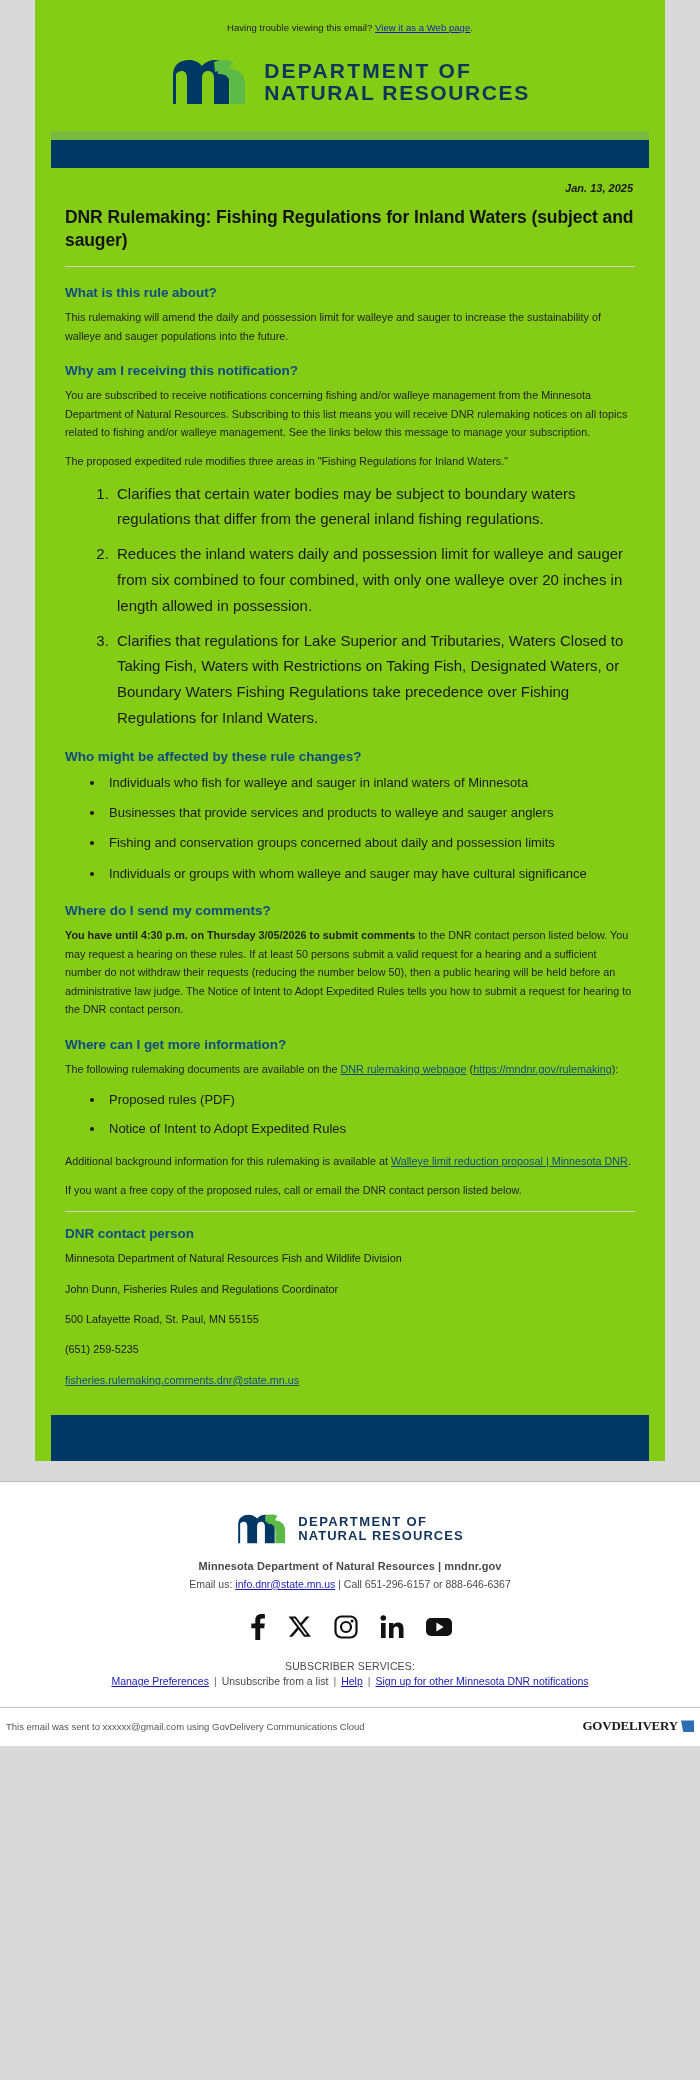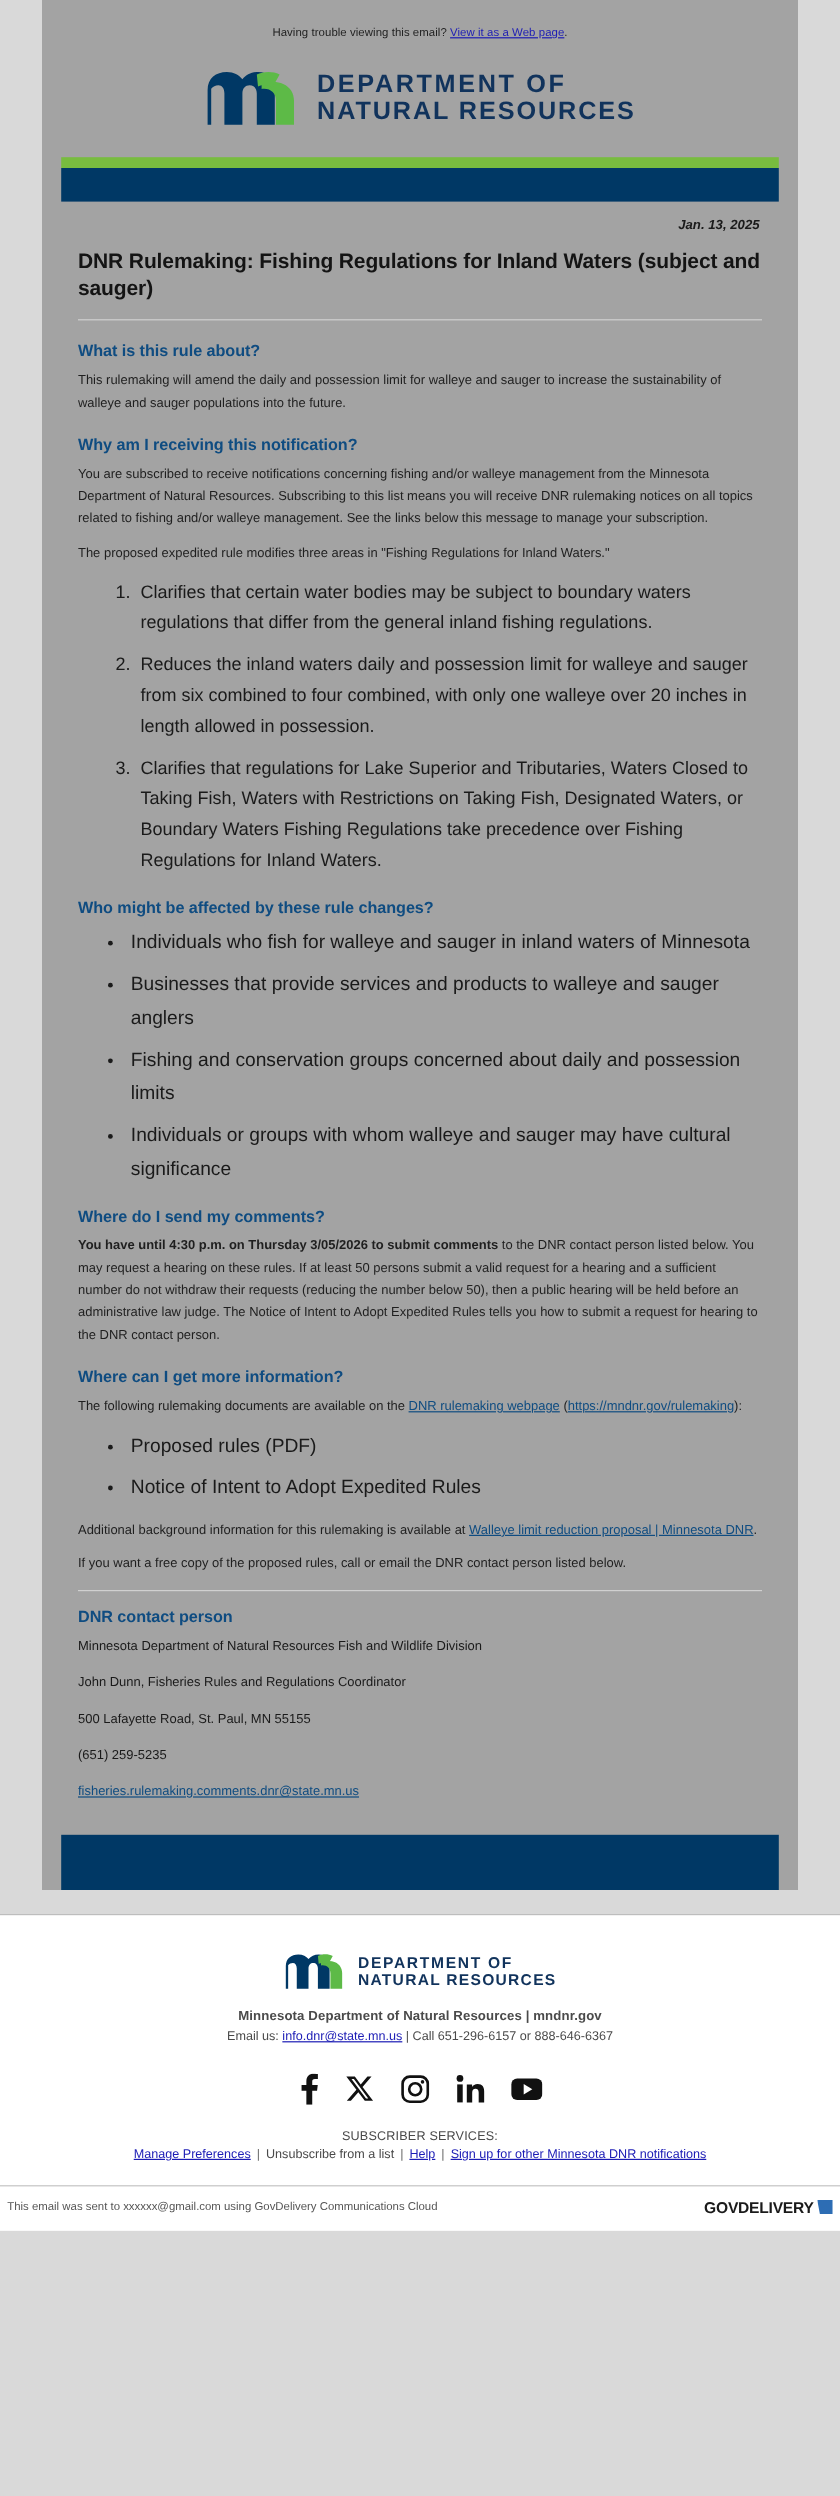--- a/index.html
+++ b/index.html
@@ -10,21 +10,21 @@
     font-family:"Liberation Sans", sans-serif;
     color:#1a1a1a;
     -webkit-font-smoothing:antialiased;
   }
   .page { width:700px; position:relative; }
 
   
   .email-card {
     width:630px;
     margin:0 auto;
-    background:#a3a3a3;
+    background:#84cc16;
     position:relative;
     padding-bottom:0;
     box-shadow:0 0 0 0 transparent;
   }
 
   .trouble {
     text-align:center;
     font-size:9.5px;
     color:#222;
     padding:22px 0 6px 0;
@@ -100,21 +100,21 @@
     margin:8px 0 10px 0;
     padding-left:48px;
     font-size:15px;
     line-height:1.72;
   }
   ol.numbered li { margin-bottom:9px; padding-left:4px; }
 
   ul.bullets {
     margin:8px 0 12px 0;
     padding-left:40px;
-    font-size:16px;
+    font-size:13px;
     line-height:1.72;
   }
   ul.bullets li { margin-bottom:8px; padding-left:4px; }
   ul.bullets.docs li { margin-bottom:7px; }
 
   p.contact-line {
     font-size:10.8px;
     line-height:1.7;
     margin:0 0 12px 0;
   }
@@ -163,21 +163,21 @@
 
   .footer-hr { border:0; border-top:1px solid #c4c4c4; margin:20px 0 0 0; }
 
   .sent-row {
     display:flex; align-items:center; justify-content:space-between;
     padding:10px 6px 12px 6px;
   }
   .sent-text { font-size:9.5px; color:#555; }
   .govd {
     display:flex; align-items:center; gap:3px;
-    font-size:13px; font-weight:bold; color:#1a1a1a; letter-spacing:-0.2px;
+    font-size:13px; font-weight:bold; color:#1a1a1a; letter-spacing:-0.2px;font-family:Liberation Serif, serif;
   }
   .govd .flag { width:13px; height:12px; background:#2d6db4; display:inline-block;
                 clip-path:polygon(0 0,100% 0,100% 100%,18% 100%); }
 </style>
 </head>
 <body>
 
 <div class="page">
 
   <div class="email-card">

